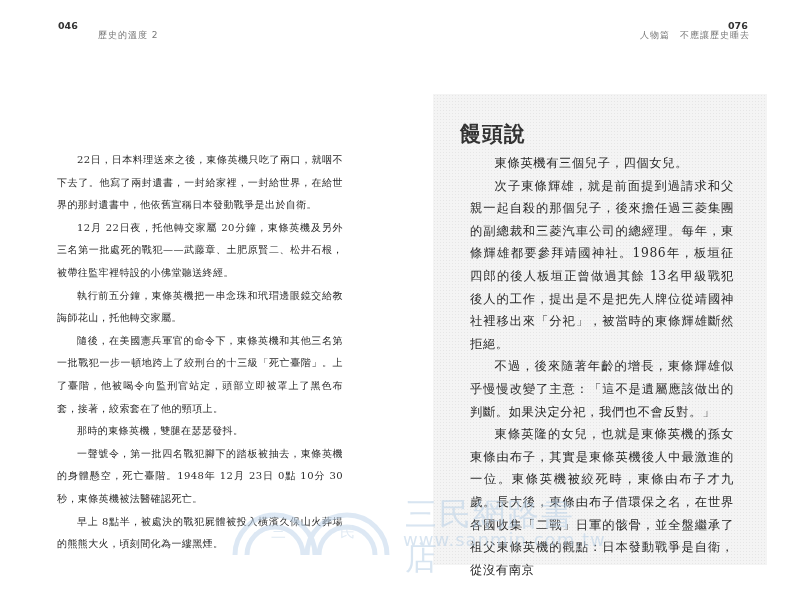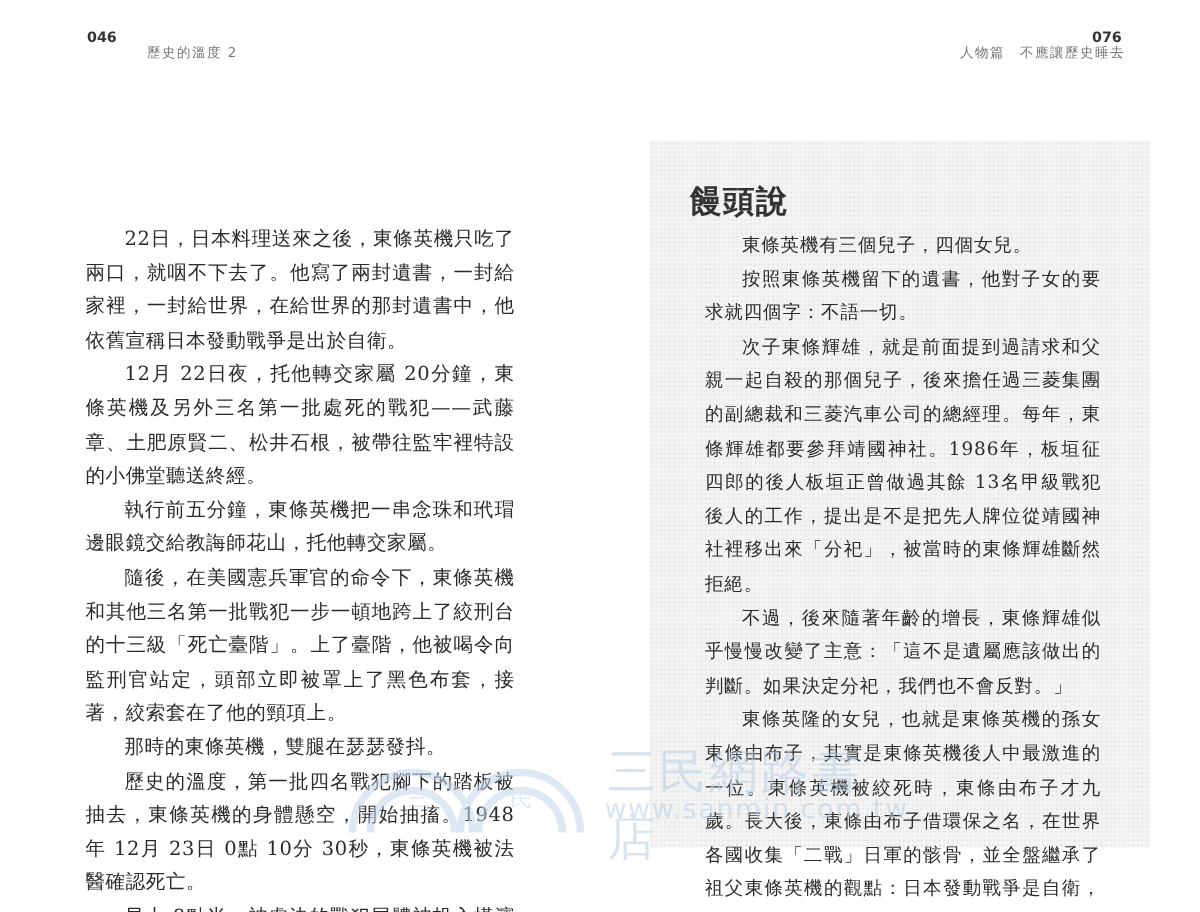--- a/index.html
+++ b/index.html
@@ -11,21 +11,21 @@
     position: absolute; top: 29px; font-family: "DejaVu Sans", "Liberation Sans", sans-serif;
     font-size: 9px; color: #777; letter-spacing: 1px;
   }
   .page-num { position: absolute; top: 20px; font-family: "DejaVu Sans", "Liberation Sans", sans-serif; font-size: 9.5px; color: #333; font-weight: bold; }
   #pn-left { left: 58px; }
   #rh-left { left: 98px; }
   #rh-right { left: 640px; }
   #pn-right { left: 728px; }
 
   .body-text p {
-    margin: 0; font-size: 13px; line-height: 22.6px; text-align: justify;
+    margin: 0; font-size: 10px; line-height: 22.6px; text-align: justify;
     text-indent: 2em; letter-spacing: 0.4px;
   }
   #left-page {
     position: absolute; left: 57px; top: 149px; width: 286px;
   }
   #sidebar-panel {
     position: absolute; left: 433px; top: 94px; width: 334px; height: 471px;
     background-color: #f4f4f4;
     background-image: radial-gradient(#e6e6e6 0.6px, transparent 0.7px);
     background-size: 3px 3px;
@@ -67,29 +67,28 @@
   <span id="rh-left" class="running-head">歷史的溫度 2</span>
   <span id="rh-right" class="running-head">人物篇　不應讓歷史睡去</span>
   <span id="pn-right" class="page-num">076</span>
 
   <div id="left-page" class="body-text">
     <p>22日，日本料理送來之後，東條英機只吃了兩口，就咽不下去了。他寫了兩封遺書，一封給家裡，一封給世界，在給世界的那封遺書中，他依舊宣稱日本發動戰爭是出於自衛。</p>
     <p>12月 22日夜，托他轉交家屬 20分鐘，東條英機及另外三名第一批處死的戰犯——武藤章、土肥原賢二、松井石根，被帶往監牢裡特設的小佛堂聽送終經。</p>
     <p>執行前五分鐘，東條英機把一串念珠和玳瑁邊眼鏡交給教誨師花山，托他轉交家屬。</p>
     <p>隨後，在美國憲兵軍官的命令下，東條英機和其他三名第一批戰犯一步一頓地跨上了絞刑台的十三級「死亡臺階」。上了臺階，他被喝令向監刑官站定，頭部立即被罩上了黑色布套，接著，絞索套在了他的頸項上。</p>
     <p>那時的東條英機，雙腿在瑟瑟發抖。</p>
-    <p>歷史的溫度，第一批四名戰犯腳下的踏板被抽去，東條英機的身體懸空，開始抽搐。1948年 12月 23日 0點 10分 30秒，東條英機被法醫確認死亡。</p>
+    <p>一聲號令，第一批四名戰犯腳下的踏板被抽去，東條英機的身體懸空，死亡臺階。1948年 12月 23日 0點 10分 30秒，東條英機被法醫確認死亡。</p>
     <p>早上 8點半，被處決的戰犯屍體被投入橫濱久保山火葬場的熊熊大火，頃刻間化為一縷黑煙。</p>
   </div>
 
   <div id="sidebar-panel"></div>
   <div id="sidebar-title">饅頭說</div>
   <div id="right-page" class="body-text">
     <p>東條英機有三個兒子，四個女兒。</p>
-    <p>按照東條英機留下的遺書，他對子女的要求就四個字：不語一切。</p>
     <p>次子東條輝雄，就是前面提到過請求和父親一起自殺的那個兒子，後來擔任過三菱集團的副總裁和三菱汽車公司的總經理。每年，東條輝雄都要參拜靖國神社。1986年，板垣征四郎的後人板垣正曾做過其餘 13名甲級戰犯後人的工作，提出是不是把先人牌位從靖國神社裡移出來「分祀」，被當時的東條輝雄斷然拒絕。</p>
     <p>不過，後來隨著年齡的增長，東條輝雄似乎慢慢改變了主意：「這不是遺屬應該做出的判斷。如果決定分祀，我們也不會反對。」</p>
     <p>東條英隆的女兒，也就是東條英機的孫女東條由布子，其實是東條英機後人中最激進的一位。東條英機被絞死時，東條由布子才九歲。長大後，東條由布子借環保之名，在世界各國收集「二戰」日軍的骸骨，並全盤繼承了祖父東條英機的觀點：日本發動戰爭是自衛，從沒有南京</p>
   </div>
 
   <div id="watermark">
     <svg class="arcs" width="180" height="70" viewBox="0 0 180 70">
       <g fill="none" stroke="#c2d7ec" stroke-width="5">
         <path d="M 8 62 A 40 40 0 0 1 88 62"></path>
         <path d="M 20 62 A 28 28 0 0 1 76 62"></path>

